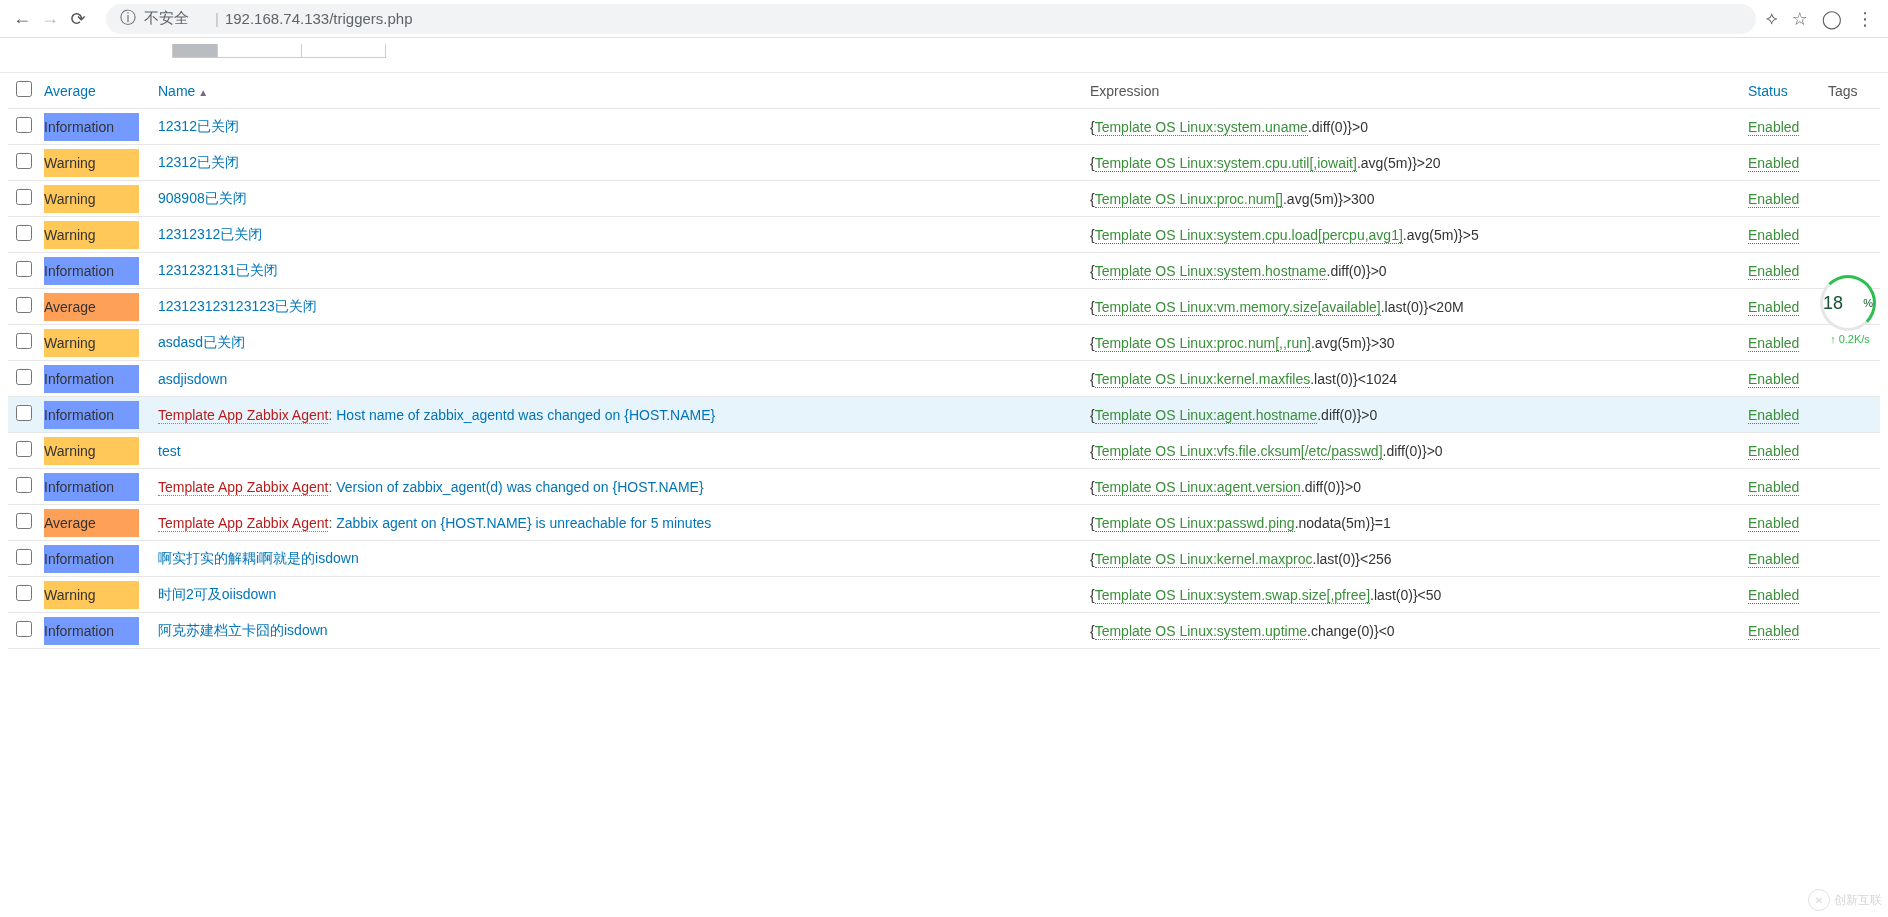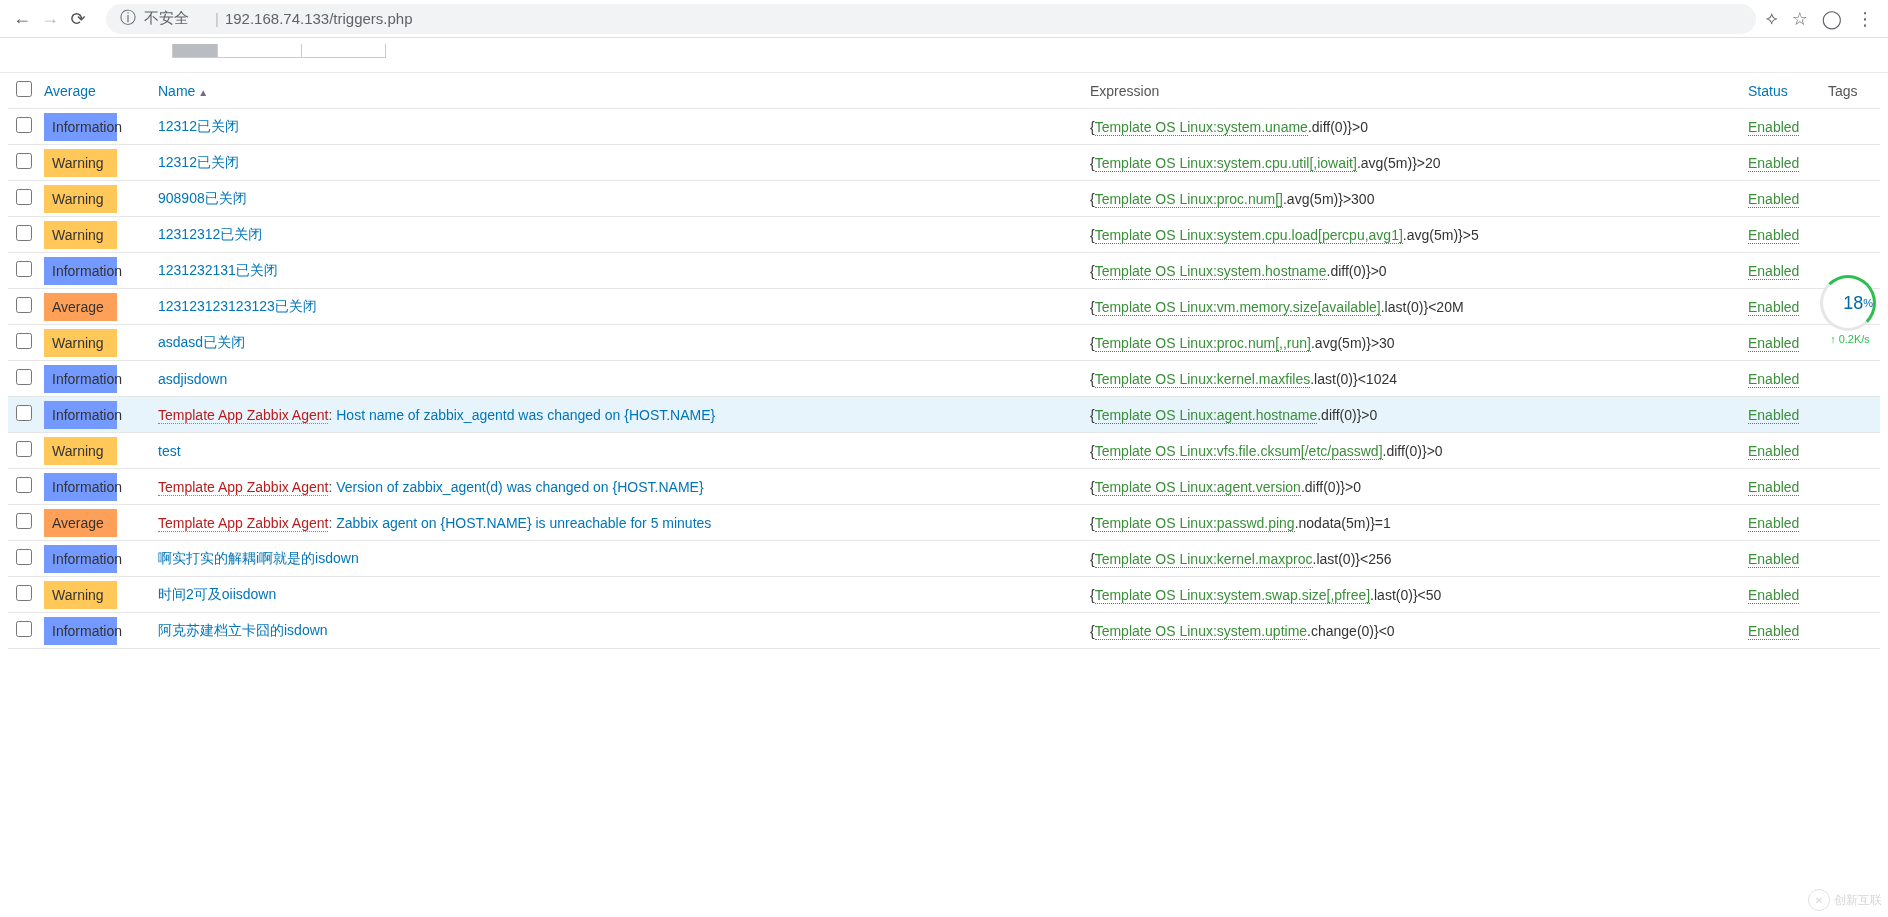--- a/index.html
+++ b/index.html
@@ -37,35 +37,35 @@
 td.name a, td.name .lnk { color: #0275b8; text-decoration: none; }
 td.name .lnk-u { border-bottom: 1px dotted #888; color: #b91c1c; }
 td.name .sep-colon { color: #555; }
 td.expr { color: #333; }
 td.expr .grn { color: #3a8f3a; border-bottom: 1px dotted #3a8f3a; }
 td.expr .brace { color: #333; }
 td.status a { color: #3a8f3a; border-bottom: 1px dotted #3a8f3a; text-decoration: none; }
 td.tags { color: #555; }
 input[type=checkbox] { width: 16px; height: 16px; border: 2px solid #888; border-radius: 2px; }
 
-.sev { display: inline-block; width: 73px; padding: 6px 8px; color: #333; }
+.sev { display: inline-block; width: 95px; padding: 6px 0; color: #333; }
 .sev-info { background: #7499ff; }
 .sev-warn { background: #ffc859; }
 .sev-avg  { background: #ffa059; }
 
 tr.hl { background: #e8f4fb; }
 
 th.col-cb, td.col-cb { width: 32px; text-align: center; }
 th.col-sev, td.col-sev { width: 110px; padding: 0 4px; }
 th.col-status, td.col-status { width: 80px; }
 th.col-tags, td.col-tags { width: 60px; }
 
 
 .speed-badge { position: fixed; right: 8px; top: 275px; width: 60px; height: 68px; }
-.ring { width: 56px; height: 56px; border-radius: 50%; border: 3px solid #e6e6e6; border-top-color: #2cbf4e; border-right-color: #2cbf4e; display: flex; align-items: center; justify-content: flex-end; font-size: 18px; color: #0369a1; background: #fff; }
+.ring { width: 56px; height: 56px; border-radius: 50%; border: 3px solid #e6e6e6; border-top-color: #2cbf4e; border-right-color: #2cbf4e; display: flex; align-items: center; justify-content: space-between; font-size: 18px; color: #14532d; background: #fff; }
 .ring .pct { font-size: 11px; }
 .speed-badge .sub { font-size: 11px; color: #2cbf4e; text-align: center; margin-top: 2px; }
 
 
 .wm { position: fixed; right: 6px; bottom: 6px; opacity: .35; font-size: 12px; color: #888; display: flex; align-items: center; gap: 4px; }
 .wm .circ { width: 22px; height: 22px; border: 1px solid #aaa; border-radius: 50%; display: flex; align-items: center; justify-content: center; font-size: 10px; }
 </style>
 </head>
 <body>
 

